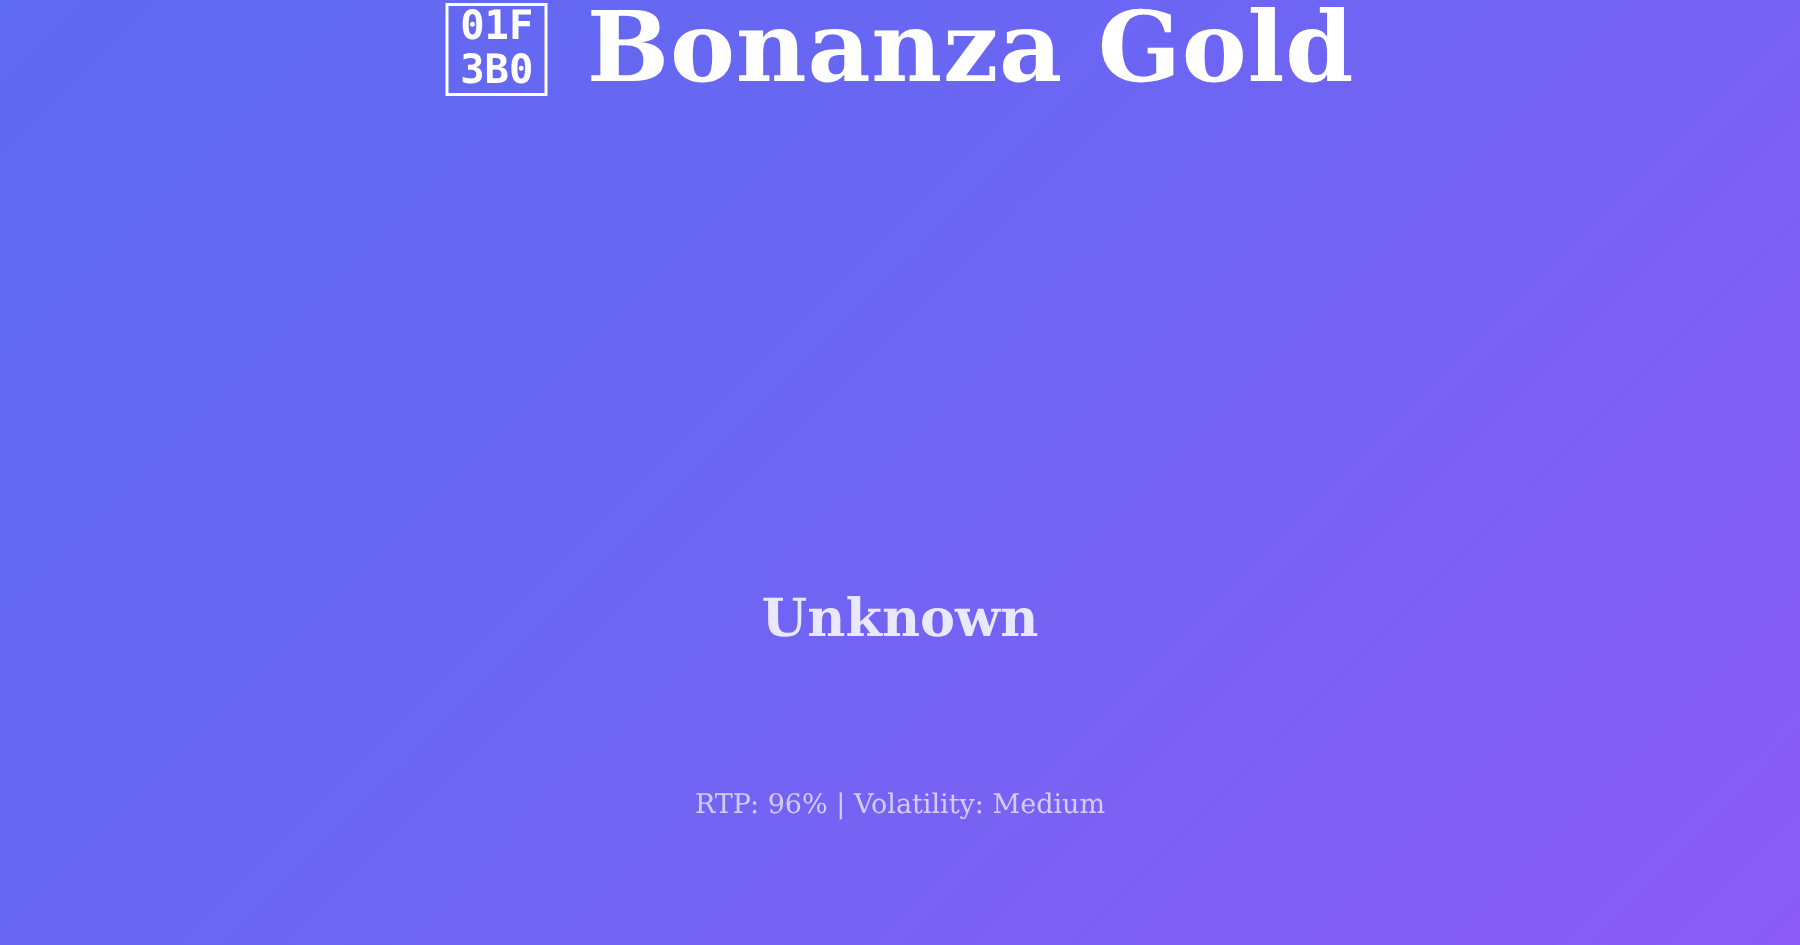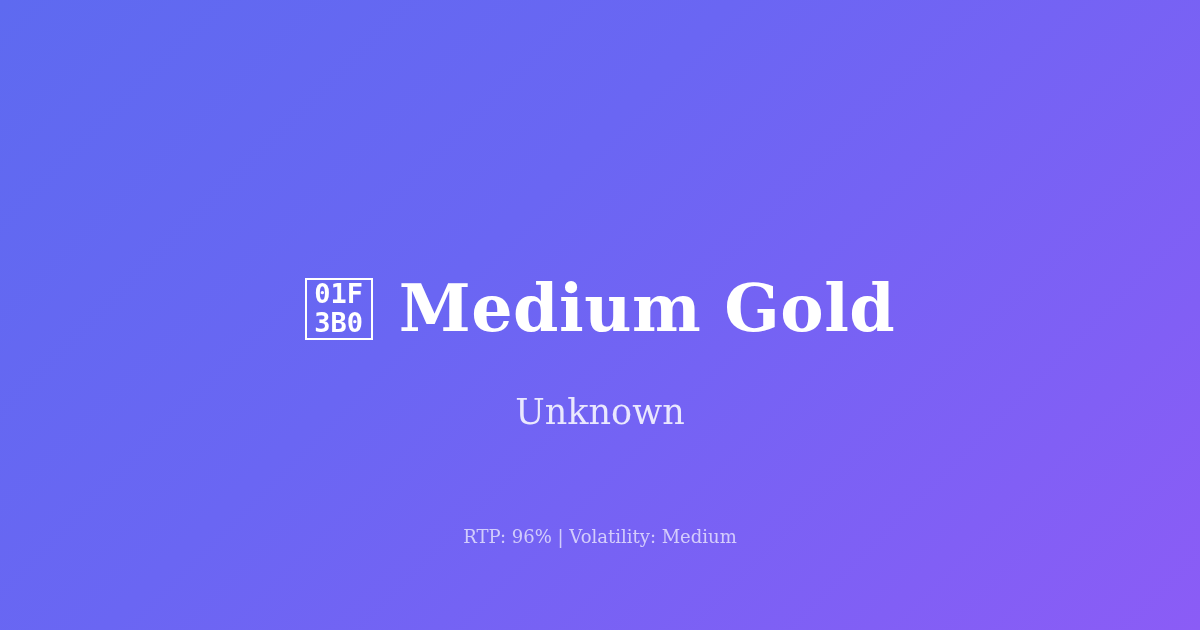--- a/index.html
+++ b/index.html
@@ -28,21 +28,21 @@
   
   .header-row {
     position: absolute;
     top: 0;
     left: 0;
     right: 0;
     height: 430px;
     display: flex;
     flex-direction: column;
     align-items: center;
-    justify-content: flex-end;
+    justify-content: space-between;
   }
 
   .title-line {
     display: flex;
     align-items: center;
     justify-content: center;
     gap: 26px;
     white-space: nowrap;
   }
 
@@ -75,21 +75,21 @@
     font-weight: 700;
     color: #ffffff;
     letter-spacing: 0.5px;
     line-height: 1;
   }
 
   .subtitle {
     margin-top: 54px;
     font-family: "DejaVu Serif", "Liberation Serif", serif;
     font-size: 35px;
-    font-weight: 400;
+    font-weight: 700;
     color: rgba(255, 255, 255, 0.85);
     line-height: 1;
   }
 
   
   .footer-meta {
     position: absolute;
     left: 0;
     right: 0;
     top: 528px;
@@ -106,21 +106,21 @@
 
 <div class="card">
 
   <div class="header-row">
 
     <div class="title-line">
       <span class="tofu-icon">
         <span class="tofu-row">01F</span>
         <span class="tofu-row">3B0</span>
       </span>
-      <span class="page-title">Medium Gold</span>
+      <span class="page-title">Bonanza Gold</span>
     </div>
 
     <div class="subtitle">Unknown</div>
 
   </div>
 
   <div class="footer-meta">RTP: 96% | Volatility: Medium</div>
 
 </div>
 

